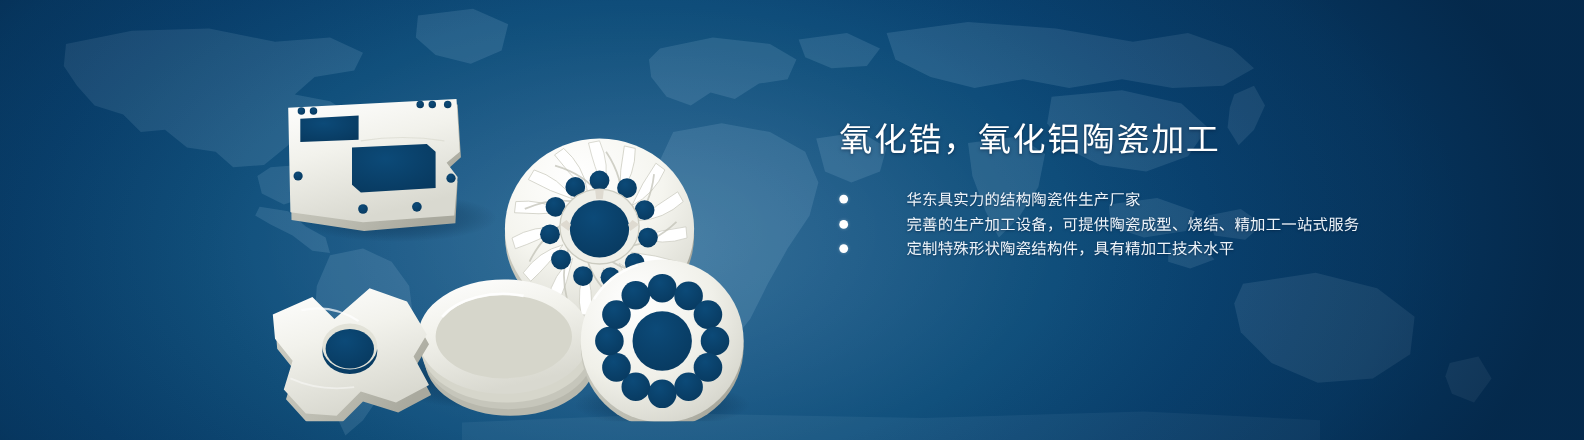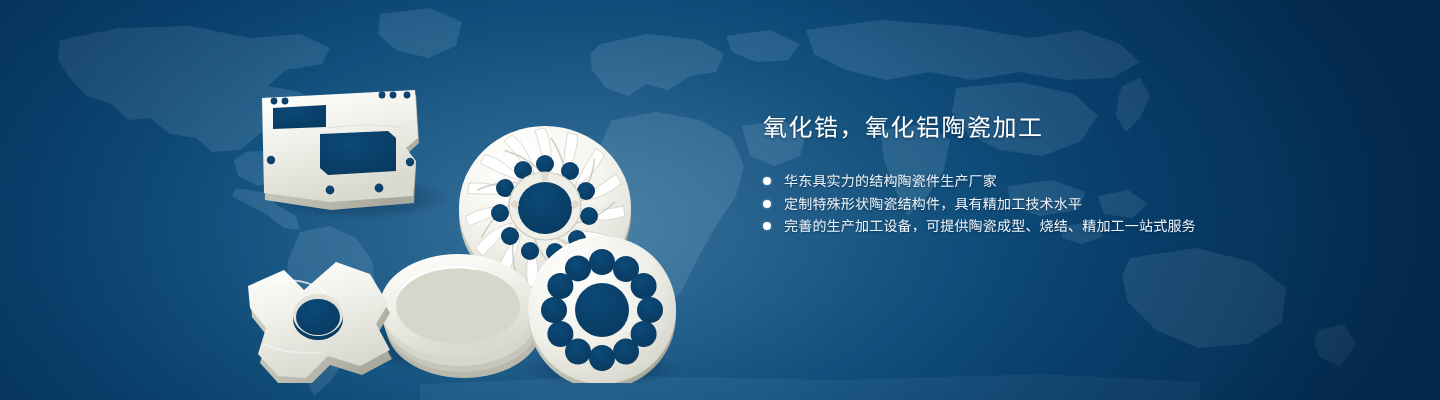--- a/index.html
+++ b/index.html
@@ -57,21 +57,21 @@
 
   
   #textcol {
     position: absolute;
     left: 763px;
     top: 108px;
     width: 620px;
   }
   #headline {
     color: #ffffff;
-    font-size: 24px;
+    font-size: 30px;
     line-height: 40px;
     letter-spacing: 1.5px;
     font-weight: normal;
     margin: 0 0 22px 0;
     text-shadow: 0 1px 3px rgba(0,20,45,0.55);
     white-space: nowrap;
   }
   ul#bullets {
     list-style: none;
     margin: 0;
@@ -80,20 +80,21 @@
   ul#bullets li {
     display: flex;
     align-items: center;
     color: #eef4fa;
     font-size: 14px;
     line-height: 22.5px;
     letter-spacing: 0.2px;
     margin: 0;
     text-shadow: 0 1px 2px rgba(0,20,45,0.5);
     white-space: nowrap;
+    gap: 40px;
   }
   .dot {
     flex: 0 0 auto;
     width: 8px;
     height: 8px;
     border-radius: 50%;
     background: #ffffff;
     margin-right: 13px;
     box-shadow: 0 0 3px rgba(255,255,255,0.35);
   }
@@ -333,22 +334,22 @@
   <div id="textcol">
     <h1 id="headline">氧化锆，氧化铝陶瓷加工</h1>
 
     <ul id="bullets">
       <li>
         <span class="dot"></span>
         <span>华东具实力的结构陶瓷件生产厂家</span>
       </li>
       <li>
         <span class="dot"></span>
-        <span>定制特殊形状陶瓷结构件，具有精加工技术水平</span>
+        <span>完善的生产加工设备，可提供陶瓷成型、烧结、精加工一站式服务</span>
       </li>
       <li>
         <span class="dot"></span>
-        <span>完善的生产加工设备，可提供陶瓷成型、烧结、精加工一站式服务</span>
+        <span>定制特殊形状陶瓷结构件，具有精加工技术水平</span>
       </li>
     </ul>
   </div>
 
 </div>
 
 </body></html>

